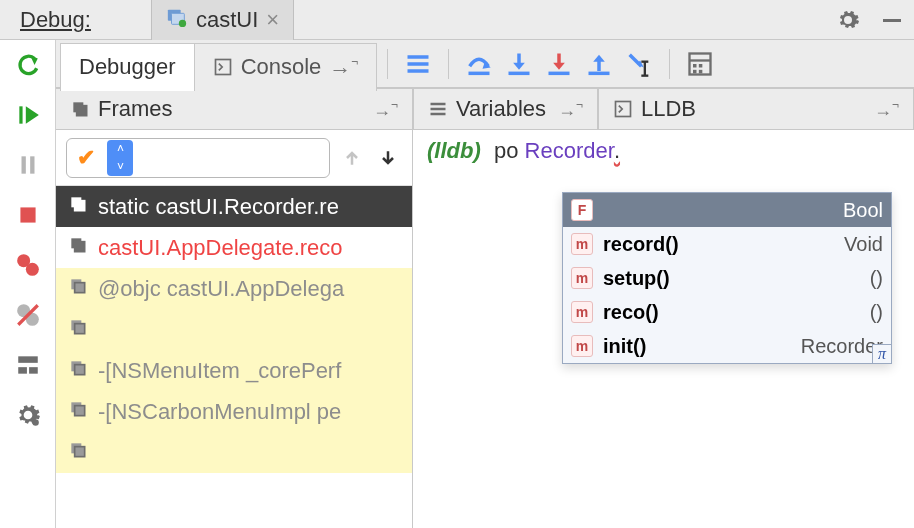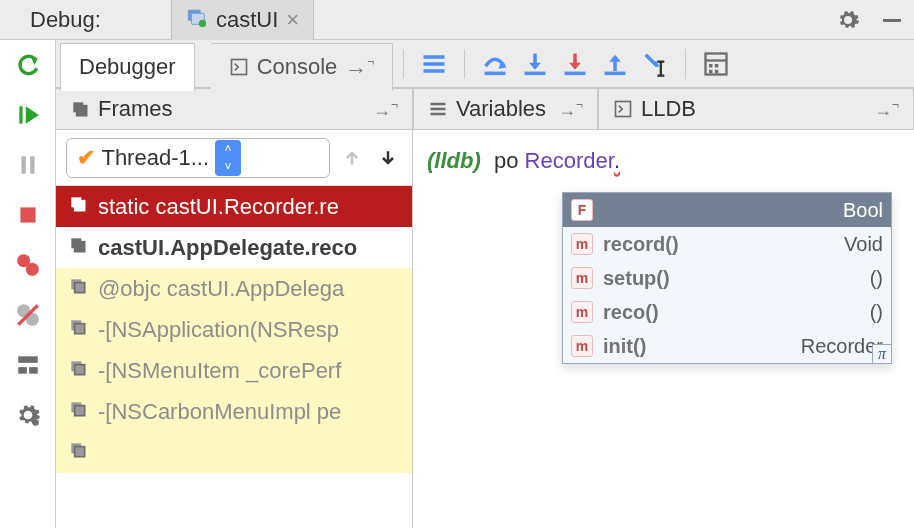--- a/index.html
+++ b/index.html
@@ -1,20 +1,20 @@
 <!DOCTYPE html>
 <html><head>
 <meta charset="utf-8">
 <style>
   * { box-sizing: border-box; margin: 0; padding: 0; font-family: "Segoe UI", ".SF NS", "Helvetica Neue", Arial, sans-serif; }
   body { background: #fff; width: 914px; height: 528px; overflow: hidden; font-size: 22px; color: #333; }
 
   
   .topbar { height: 40px; display: flex; align-items: center; background: #ececec; border-bottom: 1px solid #c8c8c8; }
-  .topbar .label { padding: 0 30px; font-size: 22px; color: #333; font-weight: 400; font-style: italic;}
+  .topbar .label { padding: 0 20px; font-size: 22px; color: #333; font-weight: 400; font-style: italic; text-decoration: underline;}
   .topbar .label { font-style: normal;}
   .tab {
     display: flex; align-items: center; gap: 8px;
     height: 40px; padding: 0 14px; background: #dcdcdc;
     border-right: 1px solid #c0c0c0; border-left: 1px solid #c0c0c0;
     margin-left: 40px;
   }
   .tab .tab-icon svg { width: 22px; height: 22px; }
   .tab .tab-close { color: #8a8a8a; font-size: 22px; }
   .topbar .spacer { flex: 1; }
@@ -81,48 +81,48 @@
     width:26px; height:36px; background:#4f8ef7; border-radius:4px;
     display:flex; flex-direction:column; color:#fff; font-size:12px; margin-left:6px;
   }
   .thread-stepper span{ flex:1; display:flex; align-items:center; justify-content:center;}
   .arrow-btn svg{ width:20px; height:20px;}
   .arrow-btn{ width:28px; height:28px; display:flex; align-items:center; justify-content:center;}
 
   
   .frame-list { flex:1; overflow:hidden;}
   .frame-item { height:41px; display:flex; align-items:center; gap:10px; padding:0 12px; white-space:nowrap; overflow:hidden; font-size:22px;}
-  .frame-item.selected { background:#b91c1c; color:#fff;}
-  .frame-item.dark { color:#404040;font-weight:bold;}
+  .frame-item.selected { background:#404040; color:#fff;}
+  .frame-item.dark { color:#ef4444;}
   .frame-item.dim { color:#8d8d8d; background:#fef9c3;}
   .frame-icon svg { width:20px; height:20px; }
   .frame-item.selected .frame-icon svg path, .frame-item.selected .frame-icon svg rect { fill:#fff;}
 
   
-  .lldb-line { padding:8px 14px; font-family: Menlo, Consolas, monospace; font-size:22px; font-style:italic; white-space:nowrap;margin-top:10px;}
+  .lldb-line { padding:8px 14px; font-family: Menlo, Consolas, monospace; font-size:22px; font-style:italic; white-space:nowrap;}
   .lldb-prompt { color:#3b8e3b; font-weight:700;}
   .lldb-cmd { color:#333; font-style:normal;}
   .lldb-obj { color:#6a3fbf; font-style:normal;}
   .err-squig { text-decoration: underline wavy #e05252; }
 
   
   .popup {
     position:absolute; left:562px; top:192px;
     width:330px; border:1px solid #9aa9c1; background:#f3f6fb;
     box-shadow:0 4px 10px rgba(0,0,0,.15);
   }
   .popup-row { height:34px; display:flex; align-items:center; padding:0 8px; font-family:Menlo, Consolas, monospace; font-size:20px;}
   .popup-row.sel { background:#748193; color:#fff;}
   .kind {
     width:22px; height:22px; border-radius:3px; display:flex; align-items:center; justify-content:center;
     font-size:14px; font-weight:700; margin-right:10px; font-family: Arial;
   }
   .kind.F { background:#fff0f0; color:#c14848; border:1px solid #e8bcbc;}
   .kind.m { background:#fff0f0; color:#c14848; border:1px solid #e8bcbc;}
-  .pname { font-weight:700; color:#737373;}
+  .pname { font-weight:700; color:#000000;}
   .popup-row.sel .kind { background:#fff;}
   .ptype { margin-left:auto; color:#555;}
   .pi {
     position:absolute; right:-1px; bottom:-1px; border:1px solid #9aa9c1;
     width:20px; height:20px; font-family: serif; font-style:italic; color:#3256a8;
     display:flex; align-items:center; justify-content:center; font-size:16px; background:#f3f6fb;
   }
 
   
   .stack-svg rect { fill:#6e6e6e; }
@@ -210,21 +210,21 @@
         </svg>
     </span>
   </div>
 
   <div class="content">
 
     <div class="toolbar">
       <div class="tab2">
         <span>Debugger</span>
       </div>
-      <div class="tab2 inactive" style="margin-left:16px;border-left:none;">
+      <div class="tab2 inactive" style="margin-left:0;border-left:none;">
         <span class="console-ico">
           <svg width="20" height="20" viewBox="0 0 24 24">
               <rect x="3" y="3" width="18" height="18" fill="none" stroke="#6e6e6e" stroke-width="2"></rect>
               <path d="M7 8l4 4-4 4" fill="none" stroke="#6e6e6e" stroke-width="2"></path>
             </svg>
         </span>
         <span>Console</span>
         <span style="margin-left:8px;color:#777;">→<sup style="font-size:12px;">¬</sup></span>
       </div>
       <div class="sep"></div>
@@ -318,21 +318,20 @@
         <span>LLDB</span>
         <span class="ph-arrow">→<sup style="font-size:12px;">¬</sup></span>
       </div>
     </div>
 
     <div class="body">
       <div class="frames-col">
         <div class="thread-row">
           <div class="thread-select">
             <span class="thread-check">✔</span>
-            <span style="overflow:hidden;text-overflow:ellipsis;white-space:nowrap;">Thread-1...</span>
             <span class="thread-stepper">
                 <span>˄</span>
                 <span>˅</span>
               </span>
           </div>
           <span class="arrow-btn" style="opacity:.4;">
               <svg viewBox="0 0 24 24">
                 <path d="M12 20V6M6 12l6-6 6 6" fill="none" stroke="#6e6e6e" stroke-width="3"></path>
               </svg>
             </span>
@@ -362,21 +361,20 @@
                   <rect x="4" y="4" width="12" height="12" fill="#6e6e6e"></rect>
                   <rect x="8" y="8" width="12" height="12" fill="#fff" stroke="#6e6e6e" stroke-width="2"></rect>
                 </svg></span>
               <span>@objc castUI.AppDelega</span>
             </div>
             <div class="frame-item dim">
               <span class="frame-icon"><svg viewBox="0 0 24 24" class="stack-svg">
                   <rect x="4" y="4" width="12" height="12" fill="#6e6e6e"></rect>
                   <rect x="8" y="8" width="12" height="12" fill="#fff" stroke="#6e6e6e" stroke-width="2"></rect>
                 </svg></span>
-              <span>-[NSApplication(NSResp</span>
             </div>
             <div class="frame-item dim">
               <span class="frame-icon"><svg viewBox="0 0 24 24" class="stack-svg">
                   <rect x="4" y="4" width="12" height="12" fill="#6e6e6e"></rect>
                   <rect x="8" y="8" width="12" height="12" fill="#fff" stroke="#6e6e6e" stroke-width="2"></rect>
                 </svg></span>
               <span>-[NSMenuItem _corePerf</span>
             </div>
             <div class="frame-item dim">
               <span class="frame-icon"><svg viewBox="0 0 24 24" class="stack-svg">

